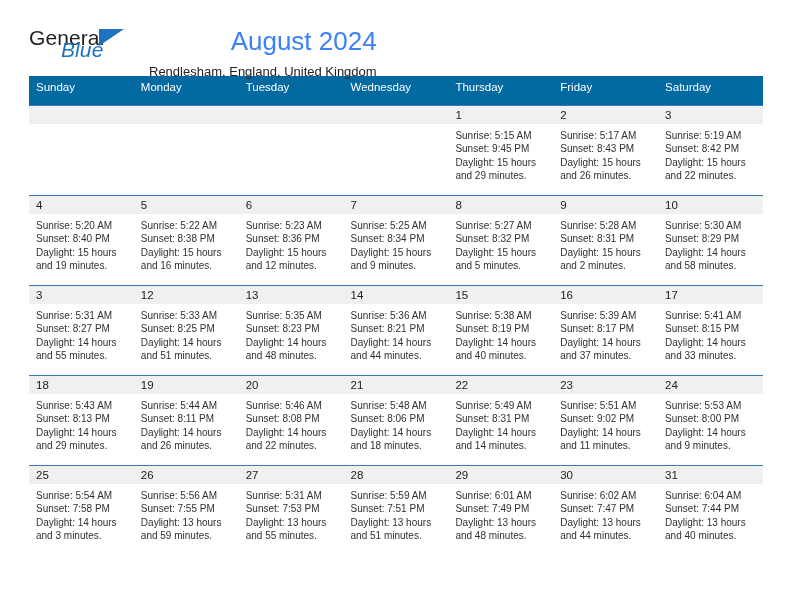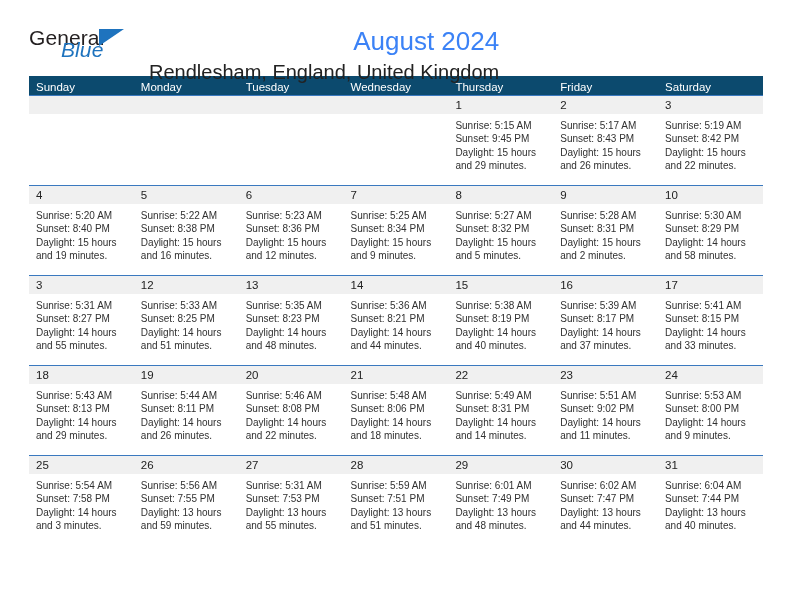--- a/index.html
+++ b/index.html
@@ -71,41 +71,41 @@
   }
   .cal-title {
     font-size: 26px;
     line-height: 30px;
     color: #3b82f6;
     font-weight: normal;
     margin: 0;
     white-space: nowrap;
   }
   .cal-subtitle {
-    font-size: 20px;
+    font-size: 13px;
     line-height: 20px;
     color: #222222;
     margin: 6px 0 0 0;
     white-space: nowrap;
   }
 
   
   .calendar {
     width: 734px;
     border-collapse: collapse;
     table-layout: fixed;
     margin-top: 4px;
   }
   .calendar th {
-    background: #0c4a6e;
+    background: #0369a1;
     color: #ffffff;
     font-size: 11.5px;
     font-weight: normal;
     text-align: left;
-    padding: 5px 0 2px 7px;
+    padding: 5px 0 12px 7px;
     height: 19px;
     box-sizing: border-box;
     border: none;
   }
   .calendar td {
     vertical-align: top;
     padding: 0;
     height: 89px;
     border-top: 1px solid #3a79bf;
     background: #ffffff;

